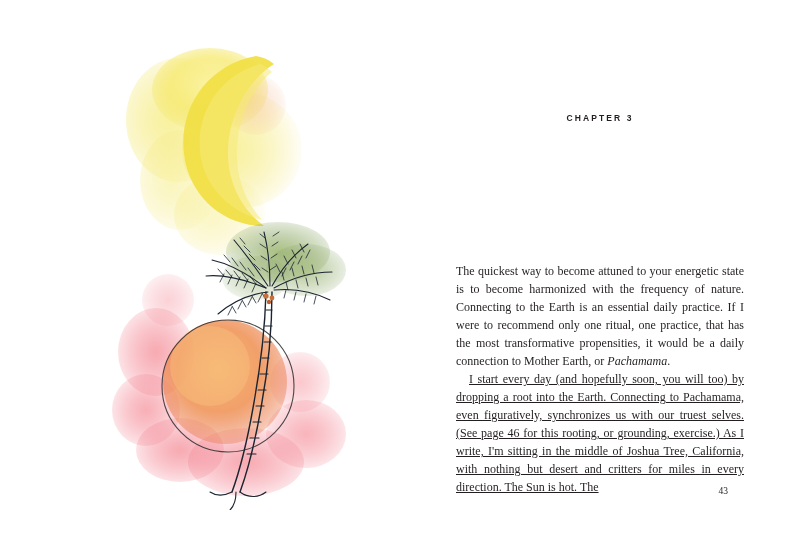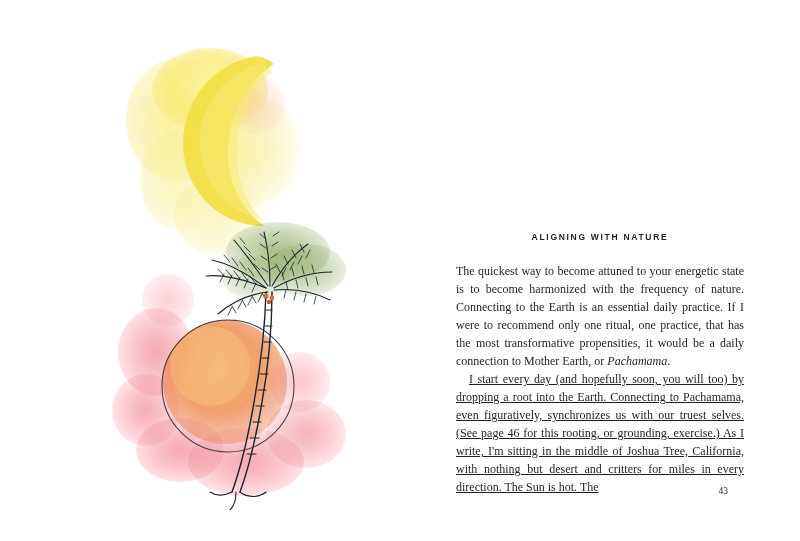--- a/index.html
+++ b/index.html
@@ -240,23 +240,23 @@
           <circle cx="206" cy="266" r="2.6" fill="#c9703a" stroke="none"></circle>
           <circle cx="212" cy="268" r="2.4" fill="#c9703a" stroke="none"></circle>
           <circle cx="209" cy="272" r="2.2" fill="#b8612e" stroke="none"></circle>
         </g>
       </svg>
     </div>
   </div>
 
   <div class="right-page">
 
-
-
-    <div class="section-head">ALIGNING WITH NATURE</div>
+    <div class="chapter-label">CHAPTER 3</div>
+
+
 
     <div class="body-text">
       <p><span>The quickest way to become attuned to your energetic state is to become harmonized with the frequency of nature. Connecting to the Earth is an essential daily practice. If I were to recommend only one ritual, one practice, that has the most transformative propensities, it would be a daily connection to Mother Earth, or </span><em>Pachamama</em><span>.</span></p>
       <p class="indent">I start every day (and hopefully soon, you will too) by dropping a root into the Earth. Connecting to Pachamama, even figuratively, synchronizes us with our truest selves. (See page 46 for this rooting, or grounding, exercise.) As I write, I'm sitting in the middle of Joshua Tree, California, with nothing but desert and critters for miles in every direction. The Sun is hot. The</p>
     </div>
 
     <div class="folio">43</div>
   </div>
 
 </div>

